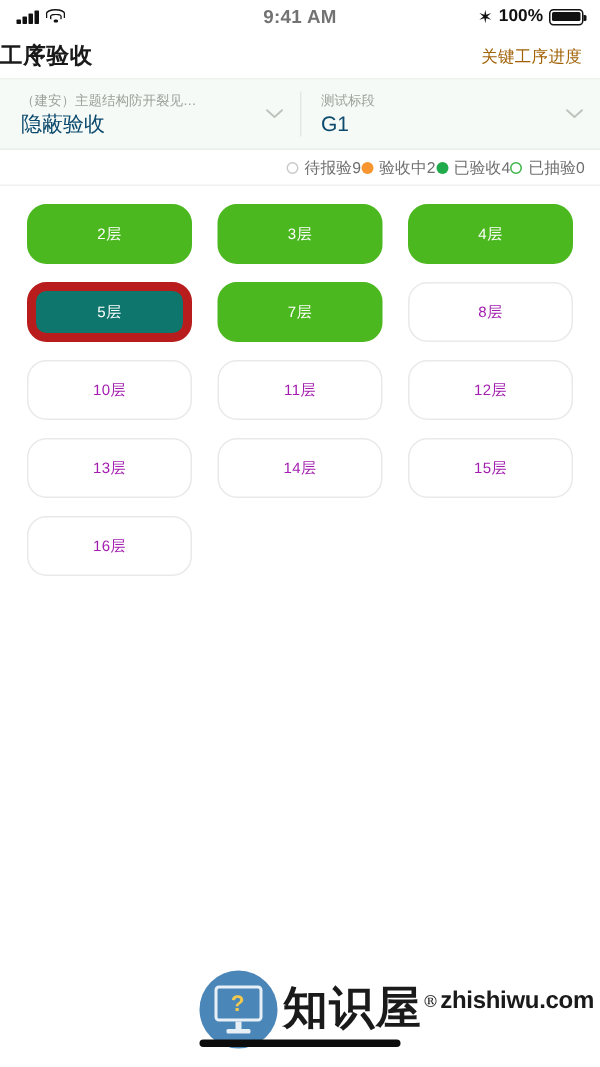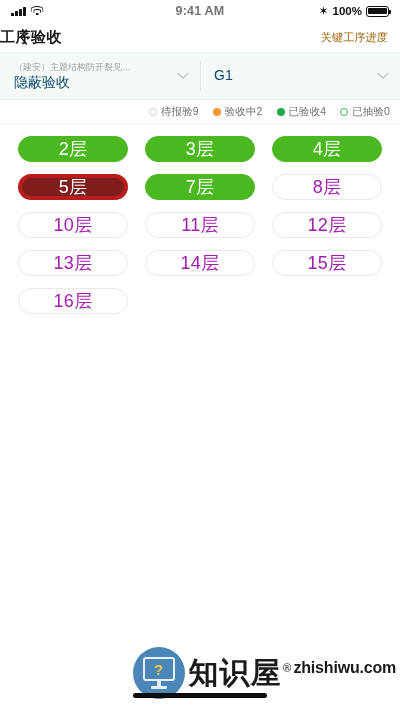--- a/index.html
+++ b/index.html
@@ -91,39 +91,39 @@
     overflow:hidden; text-overflow:ellipsis;
   }
   .caret {
     width:14px; height:14px; flex:0 0 14px; margin-left:6px;
     display:flex; align-items:center; justify-content:center;
   }
 
   
   .legend {
     height:24px; display:flex; align-items:center; justify-content:flex-end;
-    gap:14px; padding:0 10px 0 0; background:#fff;
+    padding:0 10px 0 0; background:#fff;
     border-bottom:1px solid #f0f0f0;
   }
   .legend-item { display:flex; align-items:center; gap:4px; }
   .legend-dot { width:8px; height:8px; border-radius:50%; display:block; }
   .legend-text { font-size:10.5px; color:#6f6f6f; letter-spacing:.1px; }
 
   
   .grid {
     padding:12px 18px 0 18px; display:flex; flex-wrap:wrap;
     gap:12px 17px; align-content:flex-start;
   }
   .floor-btn {
-    width:110px; height:26px; border-radius:13px;
+    width:110px; height:40px; border-radius:13px;
     display:flex; align-items:center; justify-content:center;
-    font-size:18px; letter-spacing:.3px; cursor:pointer; user-select:none;text-align:center;
+    font-size:10px; letter-spacing:.3px; cursor:pointer; user-select:none;text-align:center;
   }
   .floor-btn.green  { background:#4cb81f; color:#fff; border:1px solid #4cb81f; }
-  .floor-btn.orange { background:#7f1d1d; color:#fff; border:4px solid #b91c1c; }
+  .floor-btn.orange { background:#0f766e; color:#fff; border:6px solid #b91c1c; }
   .floor-btn.plain  { background:#fff;    color:#a21caf; border:1px solid #e9e9e9; }
 
   
   .watermark {
     position:absolute; right:4px; bottom:12px;
     display:flex; align-items:center; gap:4px; pointer-events:none;
   }
   .wm-badge {
     width:52px; height:52px; border-radius:50%; background:#4a86b8;
     display:flex; align-items:center; justify-content:center; flex:0 0 52px;
@@ -204,20 +204,21 @@
       </div>
       <span class="caret">
         <svg width="12" height="8" viewBox="0 0 12 8" fill="none">
           <path d="M1 1.5L6 6l5-4.5" stroke="#bcc4bc" stroke-width="1.3" stroke-linecap="round" stroke-linejoin="round"></path>
         </svg>
       </span>
     </div>
 
     <div class="filter-cell">
       <div class="filter-texts">
+        <div class="filter-label">测试标段</div>
         <div class="filter-value">G1</div>
       </div>
       <span class="caret">
         <svg width="12" height="8" viewBox="0 0 12 8" fill="none">
           <path d="M1 1.5L6 6l5-4.5" stroke="#bcc4bc" stroke-width="1.3" stroke-linecap="round" stroke-linejoin="round"></path>
         </svg>
       </span>
     </div>
 
   </div>

